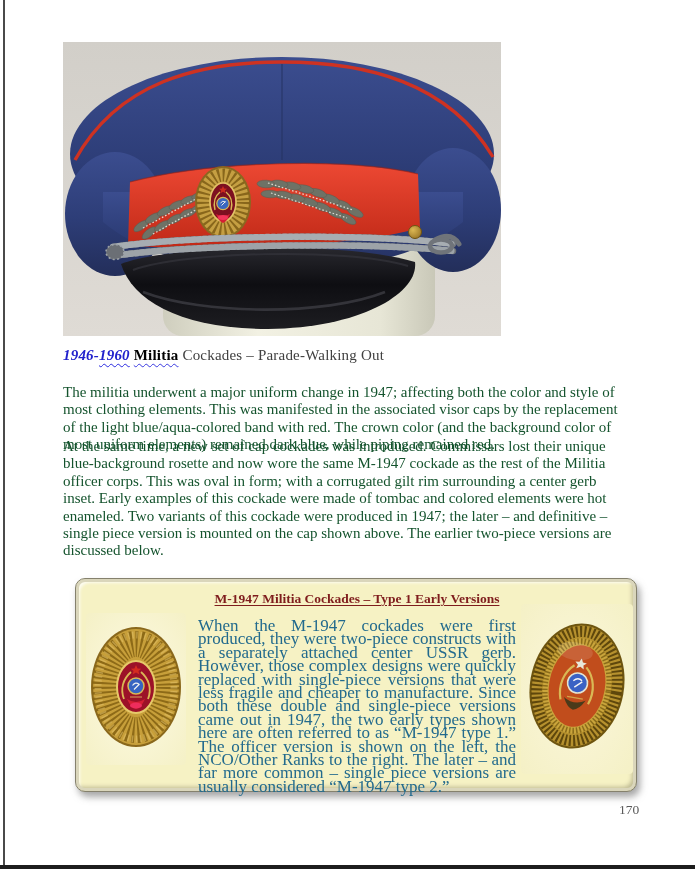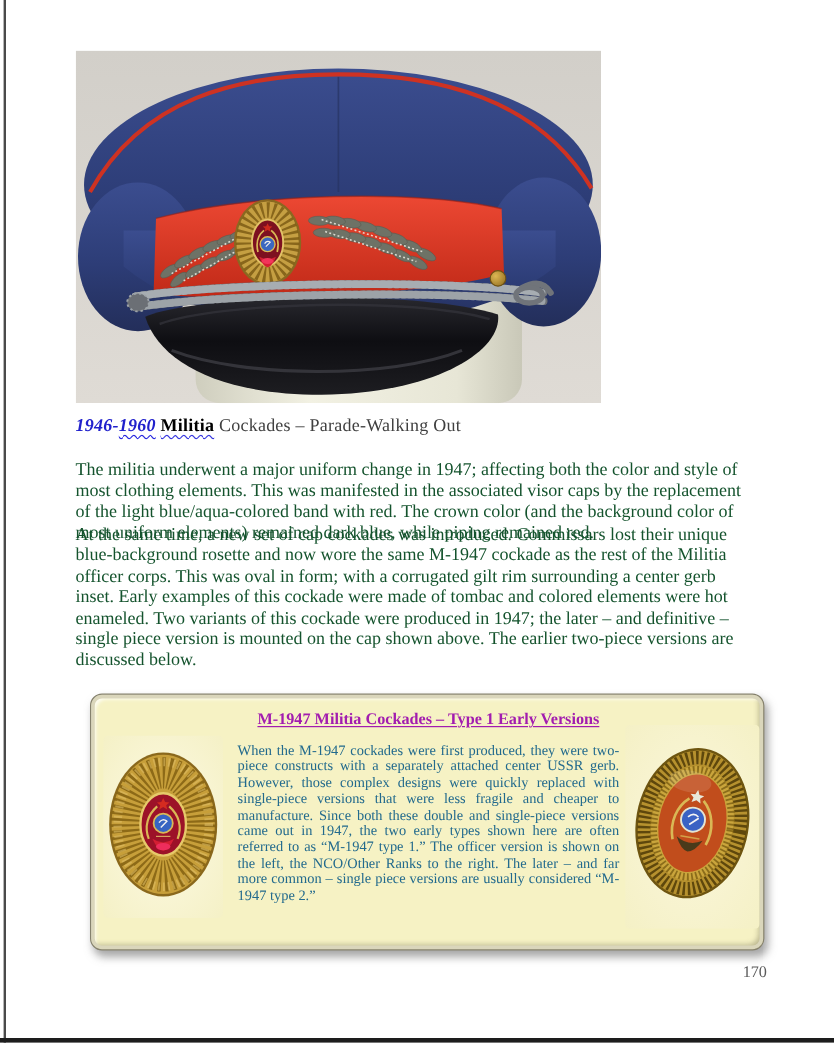--- a/index.html
+++ b/index.html
@@ -41,26 +41,26 @@
     box-shadow:
       inset 0 0 0 3px #dad6bb,
       inset 4px 4px 3px rgba(255,255,255,.75),
       inset -4px -4px 4px rgba(125,120,88,.45),
       3px 5px 7px rgba(95,95,95,.55);
   }
   .callout-left-img{position:absolute;left:10px;top:34px;width:100px;height:152px;}
   .callout-right-img{position:absolute;left:445px;top:25px;width:112px;height:158px;}
   .callout-col{position:absolute;left:122px;top:12px;width:318px;}
   .callout-title{
-    font-size:13.5px;font-weight:bold;color:#a21caf;text-align:center;
+    font-size:13.5px;font-weight:bold;color:#7f1d1d;text-align:center;
     text-decoration:underline;text-decoration-thickness:1px;text-underline-offset:2px;
     margin-bottom:12px;
   }
   .callout-body{
-    font-size:12px;line-height:13.4px;color:#226a8d;text-align:justify;
+    font-size:17px;line-height:13.4px;color:#226a8d;text-align:justify;
   }
 
   .page-number{
     position:absolute;left:608px;top:802px;width:42px;text-align:center;
     font-size:13.5px;color:#5a5a5a;
   }
 </style>
 </head>
 <body>
 

